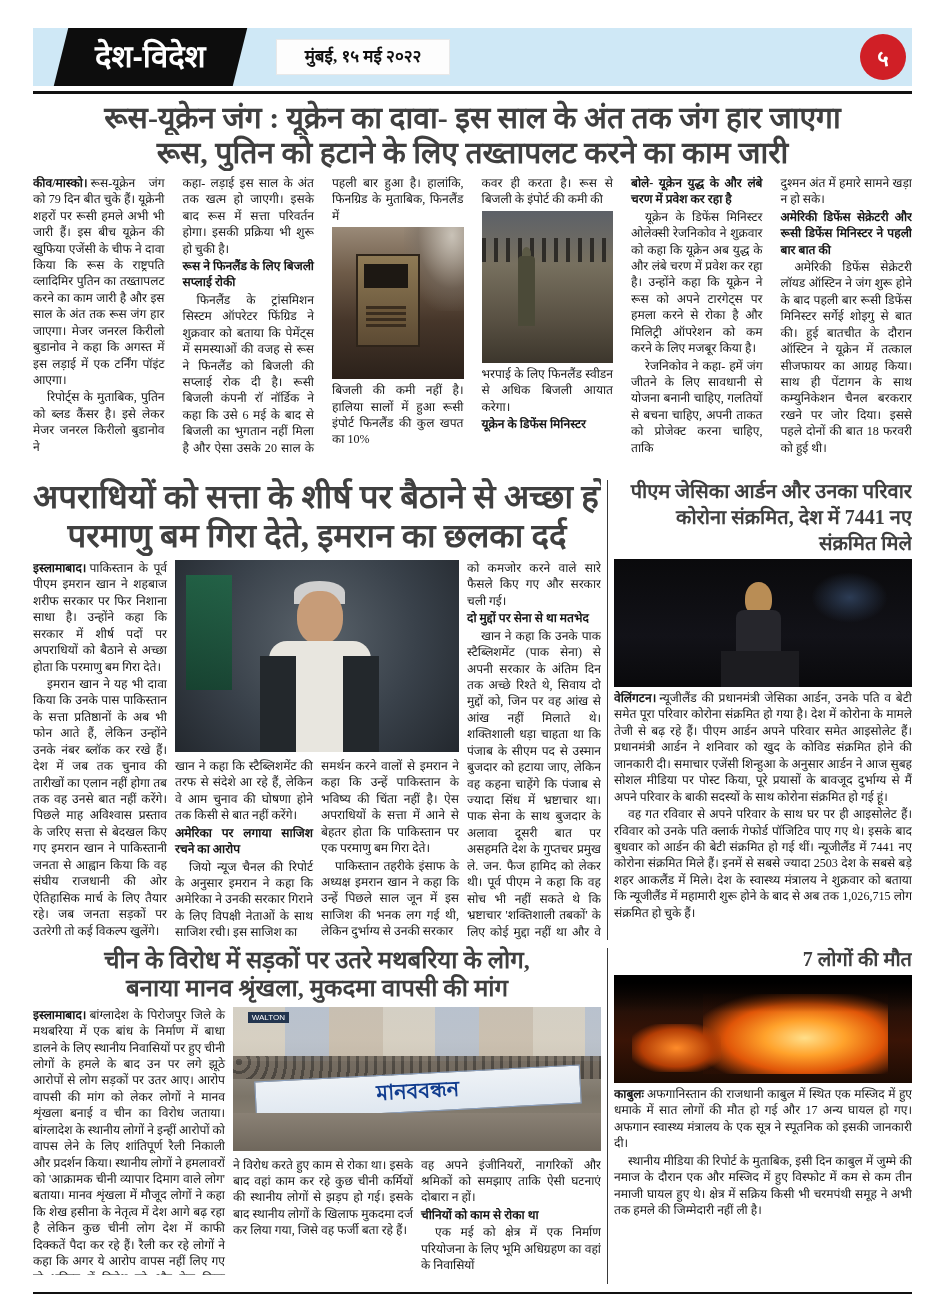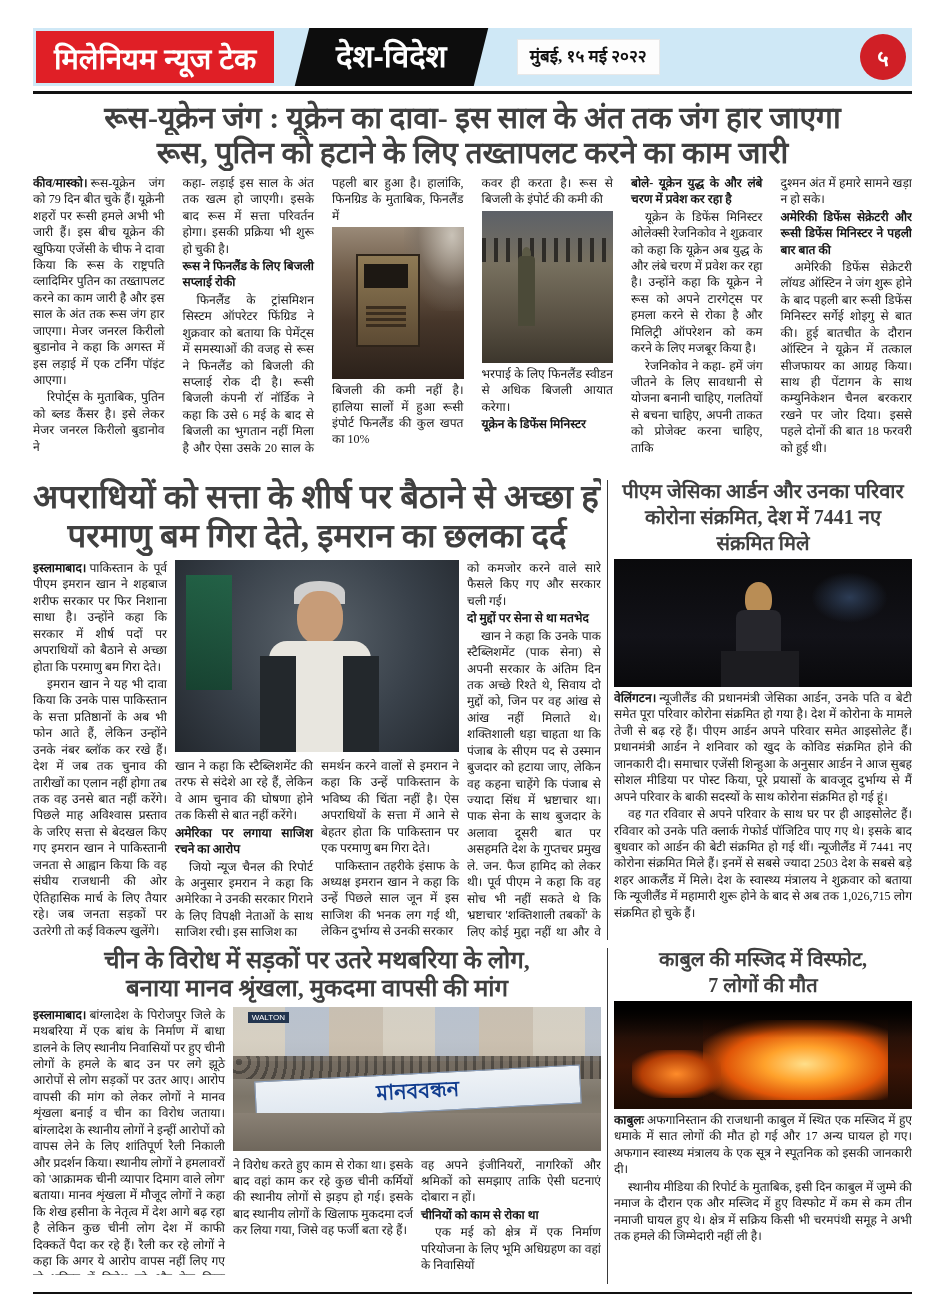--- a/index.html
+++ b/index.html
@@ -6,31 +6,31 @@
   body{width:945px;height:1296px;overflow:hidden;font-family:"Liberation Serif","DejaVu Serif",serif;color:#141414;}
   .page{width:879px;margin:0 auto;padding-top:28px;}
   
   .masthead{height:58px;background:#cfe8f6;display:flex;align-items:center;position:relative;}
   .brand-box{background:#e01f26;color:#fff;font-weight:700;font-size:29px;height:52px;margin-left:3px;
     display:flex;align-items:center;justify-content:center;padding:0 18px;font-family:"Liberation Sans","DejaVu Sans",sans-serif;}
   .section-ribbon{background:#0d0d0d;color:#fff;font-weight:700;font-size:31px;height:58px;line-height:58px;
     padding:0 34px;margin-left:28px;transform:skewX(-14deg);font-family:"Liberation Sans","DejaVu Sans",sans-serif;}
   .section-ribbon>span{display:inline-block;transform:skewX(14deg);}
   .date-box{background:#fdfdfd;color:#101010;font-weight:700;font-size:17px;height:34px;line-height:34px;
-    padding:0 12px;margin-left:36px;border:1px solid #e8e8e8;}
+    padding:0 28px;margin-left:36px;border:1px solid #e8e8e8;}
   .page-badge{width:46px;height:46px;background:#d01f26;border-radius:50%;color:#fff;font-weight:700;font-size:22px;
     display:flex;align-items:center;justify-content:center;margin-left:auto;margin-right:6px;}
   .top-rule{height:3px;background:#111;margin:5px 0 6px 0;}
   .bottom-rule{height:2px;background:#111;margin-top:8px;}
   
   .hl{font-weight:700;text-align:center;color:#404040;line-height:1.18;letter-spacing:0;}
   .hl-xl{font-size:30px;}
   .hl-lg{font-size:33px;}
   .hl-md{font-size:24px;}
-  .hl-sm{font-size:20px;line-height:1.3;}
+  .hl-sm{font-size:20px;line-height:1.3;text-align:right;}
   .nowrap{white-space:nowrap;overflow:hidden;}
   
   .col{font-size:12.1px;line-height:1.36;text-align:justify;}
   .col p{margin:0 0 1px 0;text-indent:14px;}
   .col p.noind{text-indent:0;}
   .sub{font-weight:700;text-indent:0 !important;}
   .dl{font-weight:700;margin-right:3px;}
   
   .russia-cols{display:flex;gap:18px;height:282px;overflow:hidden;margin-top:4px;}
   .russia-cols .col{flex:1 1 0;}
@@ -80,21 +80,20 @@
   .ph-blast .fire{position:absolute;left:30%;top:18%;width:62%;height:74%;background:radial-gradient(ellipse at 55% 55%,#ffdf8a 0%,#ffa22b 28%,#e05508 55%,rgba(60,18,4,.2) 80%);}
   .ph-blast .fire2{position:absolute;left:6%;top:45%;width:30%;height:45%;background:radial-gradient(ellipse,#ff8c2a 0%,#b33d05 55%,transparent 80%);}
   .ph-blast .smoke{position:absolute;left:0;top:0;width:100%;height:34%;background:linear-gradient(180deg,#000 20%,transparent 100%);}
 </style>
 </head>
 <body>
 
 <div class="page">
 
   <div class="masthead">
-    <div class="brand-box">मिलेनियम न्यूज टेक</div>
     <div class="section-ribbon"><span>देश-विदेश</span></div>
     <div class="date-box">मुंबई, १५ मई २०२२</div>
     <div class="page-badge">५</div>
   </div>
   <div class="top-rule"></div>
 
   <div style="height:372px;overflow:hidden;">
     <div class="hl hl-xl nowrap">रूस-यूक्रेन जंग : यूक्रेन का दावा- इस साल के अंत तक जंग हार जाएगा</div>
     <div class="hl hl-xl nowrap">रूस, पुतिन को हटाने के लिए तख्तापलट करने का काम जारी</div>
     <div class="russia-cols">
@@ -219,21 +218,20 @@
               <p class="noind">वह अपने इंजीनियरों, नागरिकों और श्रमिकों को समझाए ताकि ऐसी घटनाएं दोबारा न हों।</p>
               <p class="sub">चीनियों को काम से रोका था</p>
               <p>एक मई को क्षेत्र में एक निर्माण परियोजना के लिए भूमि अधिग्रहण का वहां के निवासियों</p>
             </div>
           </div>
         </div>
       </div>
     </div>
     <div class="vsep"></div>
     <div class="row-right">
-      <div class="hl hl-sm nowrap">काबुल की मस्जिद में विस्फोट,</div>
       <div class="hl hl-sm nowrap">7 लोगों की मौत</div>
       <div class="photo ph-blast">
         <div class="fire"></div>
         <div class="fire2"></div>
         <div class="smoke"></div>
       </div>
       <div class="col right-body">
         <p class="noind"><b class="dl">काबुलः</b><span>अफगानिस्तान की राजधानी काबुल में स्थित एक मस्जिद में हुए धमाके में सात लोगों की मौत हो गई और 17 अन्य घायल हो गए। अफगान स्वास्थ्य मंत्रालय के एक सूत्र ने स्पूतनिक को इसकी जानकारी दी।</span></p>
         <p>स्थानीय मीडिया की रिपोर्ट के मुताबिक, इसी दिन काबुल में जुम्मे की नमाज के दौरान एक और मस्जिद में हुए विस्फोट में कम से कम तीन नमाजी घायल हुए थे। क्षेत्र में सक्रिय किसी भी चरमपंथी समूह ने अभी तक हमले की जिम्मेदारी नहीं ली है।</p>
       </div>

